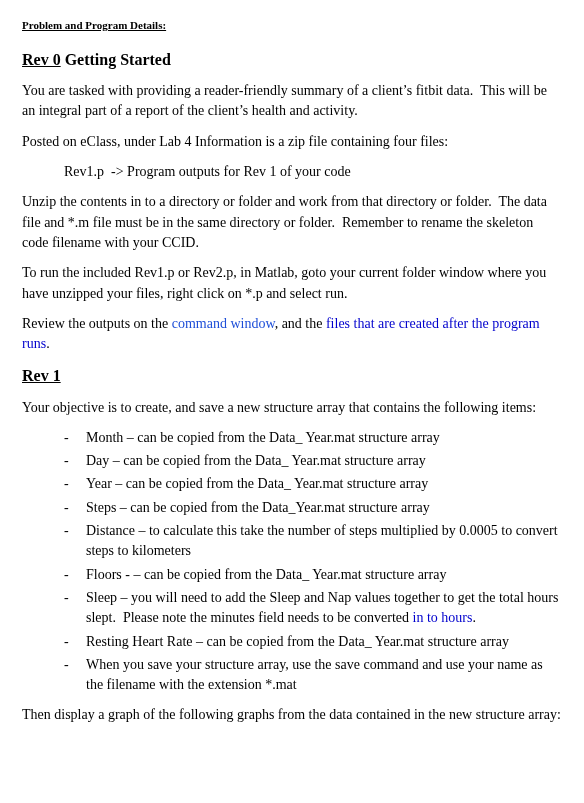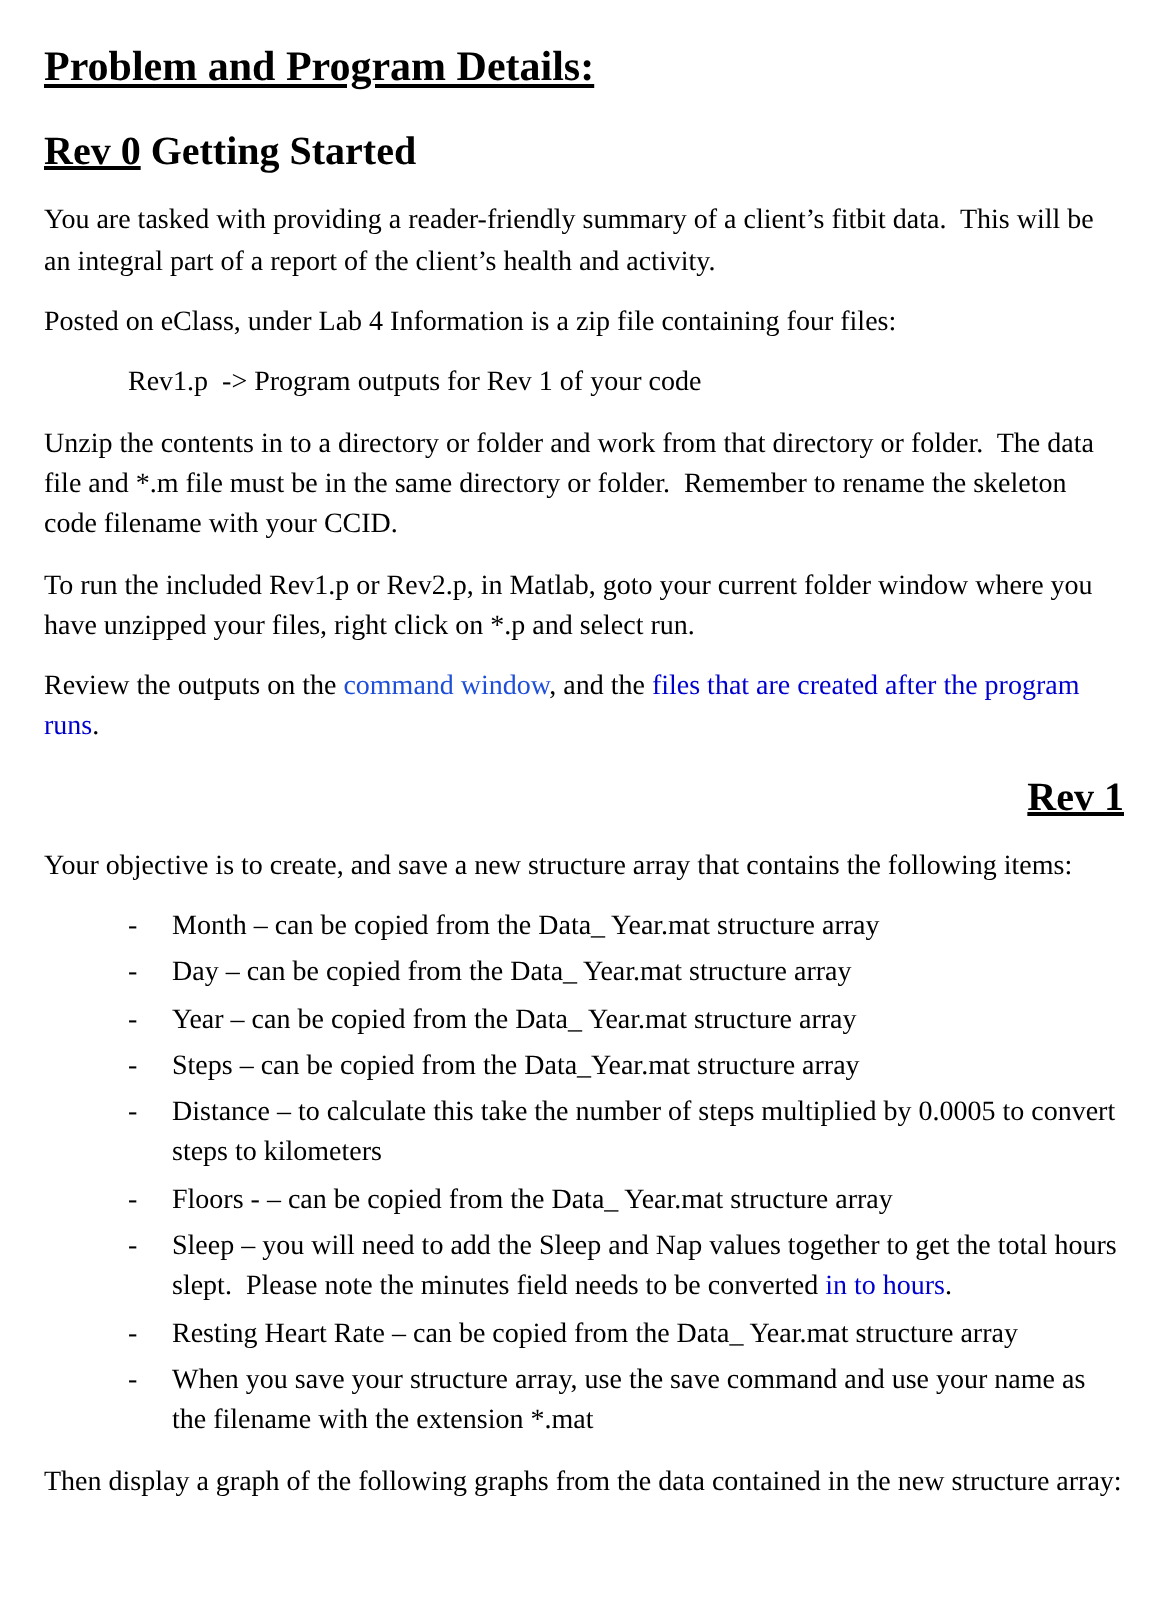--- a/index.html
+++ b/index.html
@@ -10,27 +10,27 @@
     body {
       font-family: Georgia, 'Times New Roman', serif;
       font-size: 14px;
       color: #000;
       background: #fff;
       padding: 18px 22px;
       line-height: 1.45;
       max-width: 584px;
     }
     h1.main-title {
-      font-size: 21px;
+      font-size: 11px;
       font-weight: bold;
       text-decoration: underline;
       margin-bottom: 14px;
     }
     h2.rev-title {
-      font-size: 20px;
+      font-size: 16px;
       font-weight: bold;
       margin-bottom: 10px;
     }
     h2.rev-title span.rev-num {
       text-decoration: underline;
     }
     p {
       margin-bottom: 10px;
     }
     .indent-block {
@@ -89,21 +89,21 @@
 </p>
 
 <p>
   To run the included Rev1.p or Rev2.p, in Matlab, goto your current folder window where you have unzipped your files, right click on *.p and select run.
 </p>
 
 <p>
   Review the outputs on the <span class="highlight-orange">command window</span>, and the <span class="highlight-blue">files that are created after the program runs</span>.
 </p>
 
-<h2 class="rev-title" style="margin-top:8px;text-align:right;">
+<h2 class="rev-title" style="margin-top:8px;">
   <span class="rev-num">Rev 1</span>
 </h2>
 
 <p>
   Your objective is to create, and save a new structure array that contains the following items:
 </p>
 
 <div class="bullet-list">
   <div class="bullet-item">
     <span class="bullet-dash">-</span>

